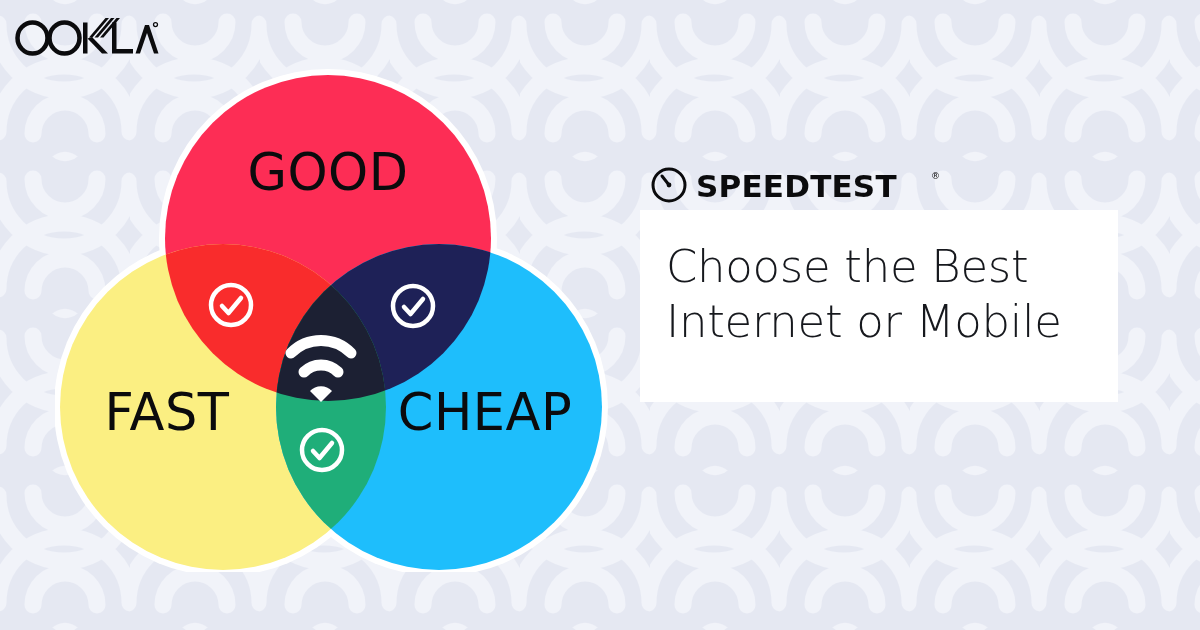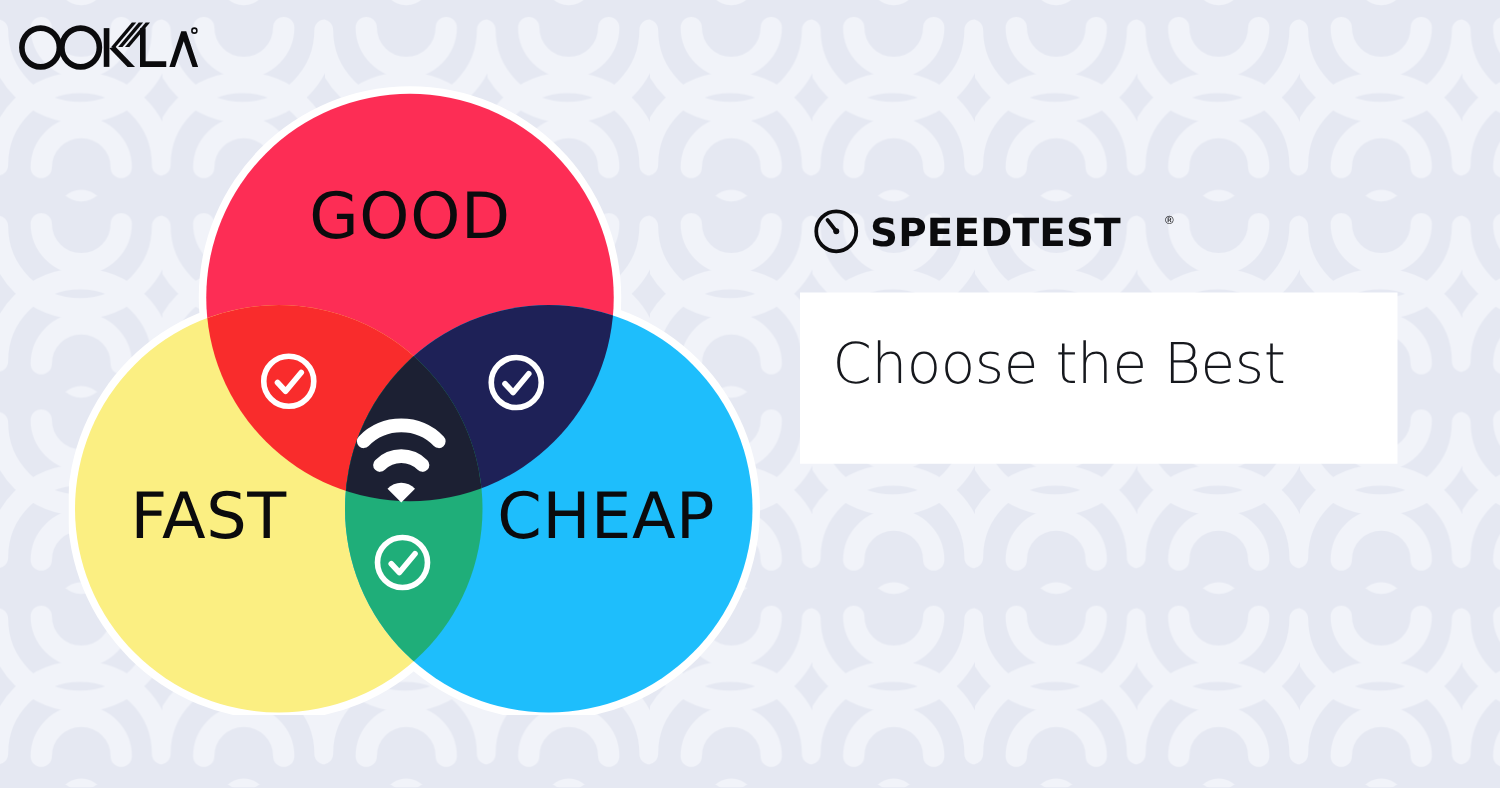--- a/index.html
+++ b/index.html
@@ -18,21 +18,21 @@
   
   #ookla-logo{position:absolute;left:14px;top:14px;width:145px;height:44px;}
 
   
   #venn-wrap{position:absolute;left:55px;top:62px;width:560px;height:510px;}
 
   
   #right-col{position:absolute;left:640px;top:164px;width:490px;}
   #speedtest-logo{height:42px;width:300px;display:block;margin-left:8px;}
   #headline-box{
-    margin-top:28px;background:#ffffff;width:478px;
+    margin-top:4px;background:#ffffff;width:478px;
     padding:30px 0 52px 0;box-sizing:border-box;
   }
   #headline{
     margin:0;padding:0 26px;color:#16181d;
     font-family:"DejaVu Sans","Liberation Sans",sans-serif;
     font-weight:300;font-size:45px;line-height:1.22;
     letter-spacing:-0.3px;
   }
   .hl-line{display:block;white-space:nowrap;}
 </style>
@@ -158,17 +158,18 @@
         <path d="M 21 21 L 14 12" fill="none" stroke="#0b0b0d" stroke-width="3" stroke-linecap="round"></path>
         <circle cx="21" cy="21" r="2.4" fill="#0b0b0d"></circle>
       </g>
       <text x="48" y="33" fill="#0b0b0d" font-family="DejaVu Sans, Liberation Sans, sans-serif" font-size="31" font-weight="bold" letter-spacing="0.2">SPEEDTEST</text>
       <text x="283" y="15" fill="#0b0b0d" font-family="DejaVu Sans, Liberation Sans, sans-serif" font-size="9">®</text>
     </svg>
 
     <div id="headline-box">
       <h1 id="headline">
         <span class="hl-line">Choose the Best</span>
+        <span class="hl-line">Internet or Mobile</span>
       </h1>
     </div>
 
   </div>
 </div>
 
 </body></html>

